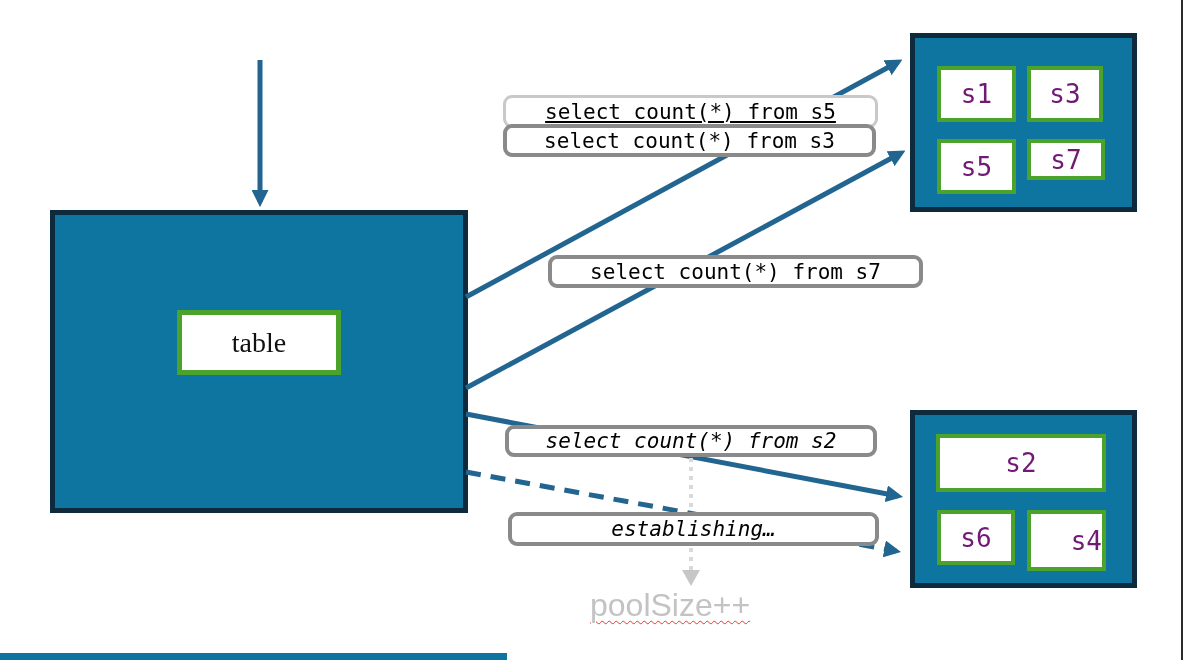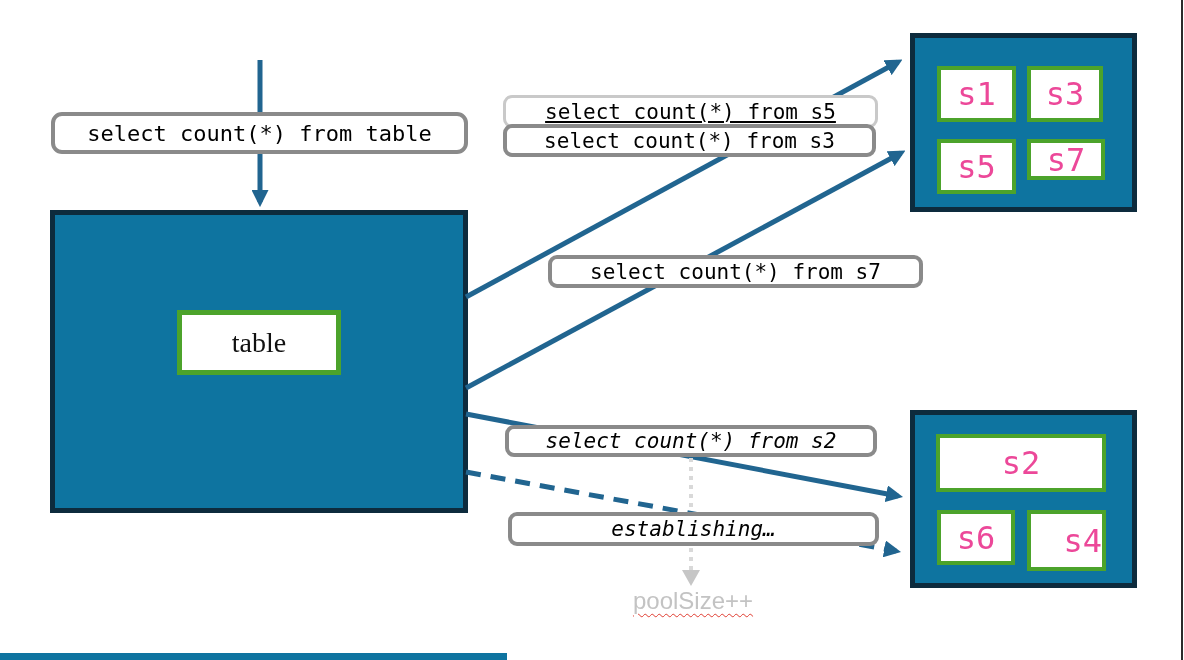--- a/index.html
+++ b/index.html
@@ -11,21 +11,21 @@
   .pool-box {
     position:absolute; box-sizing:border-box;
     background:var(--teal_fill,#0e74a0);
     border:5px solid var(--box_border,#0d2b3d);
     z-index:10;
   }
   .shard-chip {
     position:absolute; box-sizing:border-box; background:#ffffff;
     border:4px solid var(--green_border,#4ca32b);
     display:flex; align-items:center; justify-content:center;
-    font-size:32px; color:#ec4899; z-index:12;
+    font-size:26px; color:#701a75; z-index:12;
   }
   .table-chip {
     position:absolute; box-sizing:border-box; background:#ffffff;
     border:5px solid var(--green_border,#4ca32b);
     display:flex; align-items:center; justify-content:center;
     font-size:28px; color:#111111; z-index:12;
   }
   
   .query-label {
     position:absolute; box-sizing:border-box; background:#ffffff;
@@ -37,22 +37,22 @@
   .query-label.client { border-radius:11px; font-size:22px; }
   
   svg.arrows { position:absolute; left:0; top:0; z-index:20; }
   .arrow { stroke:var(--arrow_blue,#216590); stroke-width:5; fill:none; }
   .arrow.dashed { stroke-dasharray:15 10; }
   .dotted-drop { stroke:var(--dotted_gray,#d9d9d9); stroke-width:4; stroke-dasharray:4 5; fill:none; }
   #head-blue path { fill:var(--arrow_blue,#216590); }
   .gray-head { fill:var(--dotted_head,#c6c6c6); }
   
   .pool-size-note {
-    position:absolute; left:590px; top:587px; width:206px; text-align:center;
-    font-family:"Liberation Sans", sans-serif; font-size:24px;
+    position:absolute; left:590px; top:587px; width:206px; 
+    font-family:"Liberation Sans", sans-serif; font-size:32px;
     color:var(--muted_gray,#c3c3c3); z-index:30;
     text-decoration:underline wavy var(--squiggle_red,#e03c31);
     text-decoration-thickness:1px; text-underline-offset:4px;
   }
   
   .slide-right-border { position:absolute; left:1181px; top:0; width:2px; height:660px; background:#2b2b2b; z-index:40; }
   .bottom-edge-bar { position:absolute; left:0; top:653px; width:507px; height:7px; background:var(--teal_fill,#0e74a0); z-index:40; }
 </style>
 </head>
 <body>
@@ -67,23 +67,20 @@
     </defs>
     <line class="arrow" x1="260" y1="60" x2="260" y2="202" marker-end="url(#head-blue)"></line>
     <line class="arrow" x1="466" y1="297" x2="898" y2="62" marker-end="url(#head-blue)"></line>
     <line class="arrow" x1="466" y1="388" x2="901" y2="153" marker-end="url(#head-blue)"></line>
     <line class="arrow" x1="466" y1="414" x2="898" y2="496" marker-end="url(#head-blue)"></line>
     <line class="arrow dashed" x1="466" y1="472" x2="896" y2="551" marker-end="url(#head-blue)"></line>
     <line class="dotted-drop" x1="691" y1="458" x2="691" y2="570"></line>
     <polygon class="gray-head" points="682,570 700,570 691,586"></polygon>
   </svg>
 
-  <div class="query-label client" style="left:51px; top:112px; width:417px; height:42px;">
-    <span>select count(*) from table</span>
-  </div>
 
   <div class="pool-box" style="left:50px; top:210px; width:418px; height:303px;font-family:Liberation Serif, serif;">
     <div class="table-chip" style="left:122px; top:95px; width:164px; height:65px;">
       <span>table</span>
     </div>
   </div>
 
   <div class="pool-box" style="left:910px; top:33px; width:227px; height:179px;"></div>
   <div class="shard-chip" style="left:937px; top:66px; width:79px; height:56px;">
     <span>s1</span>

